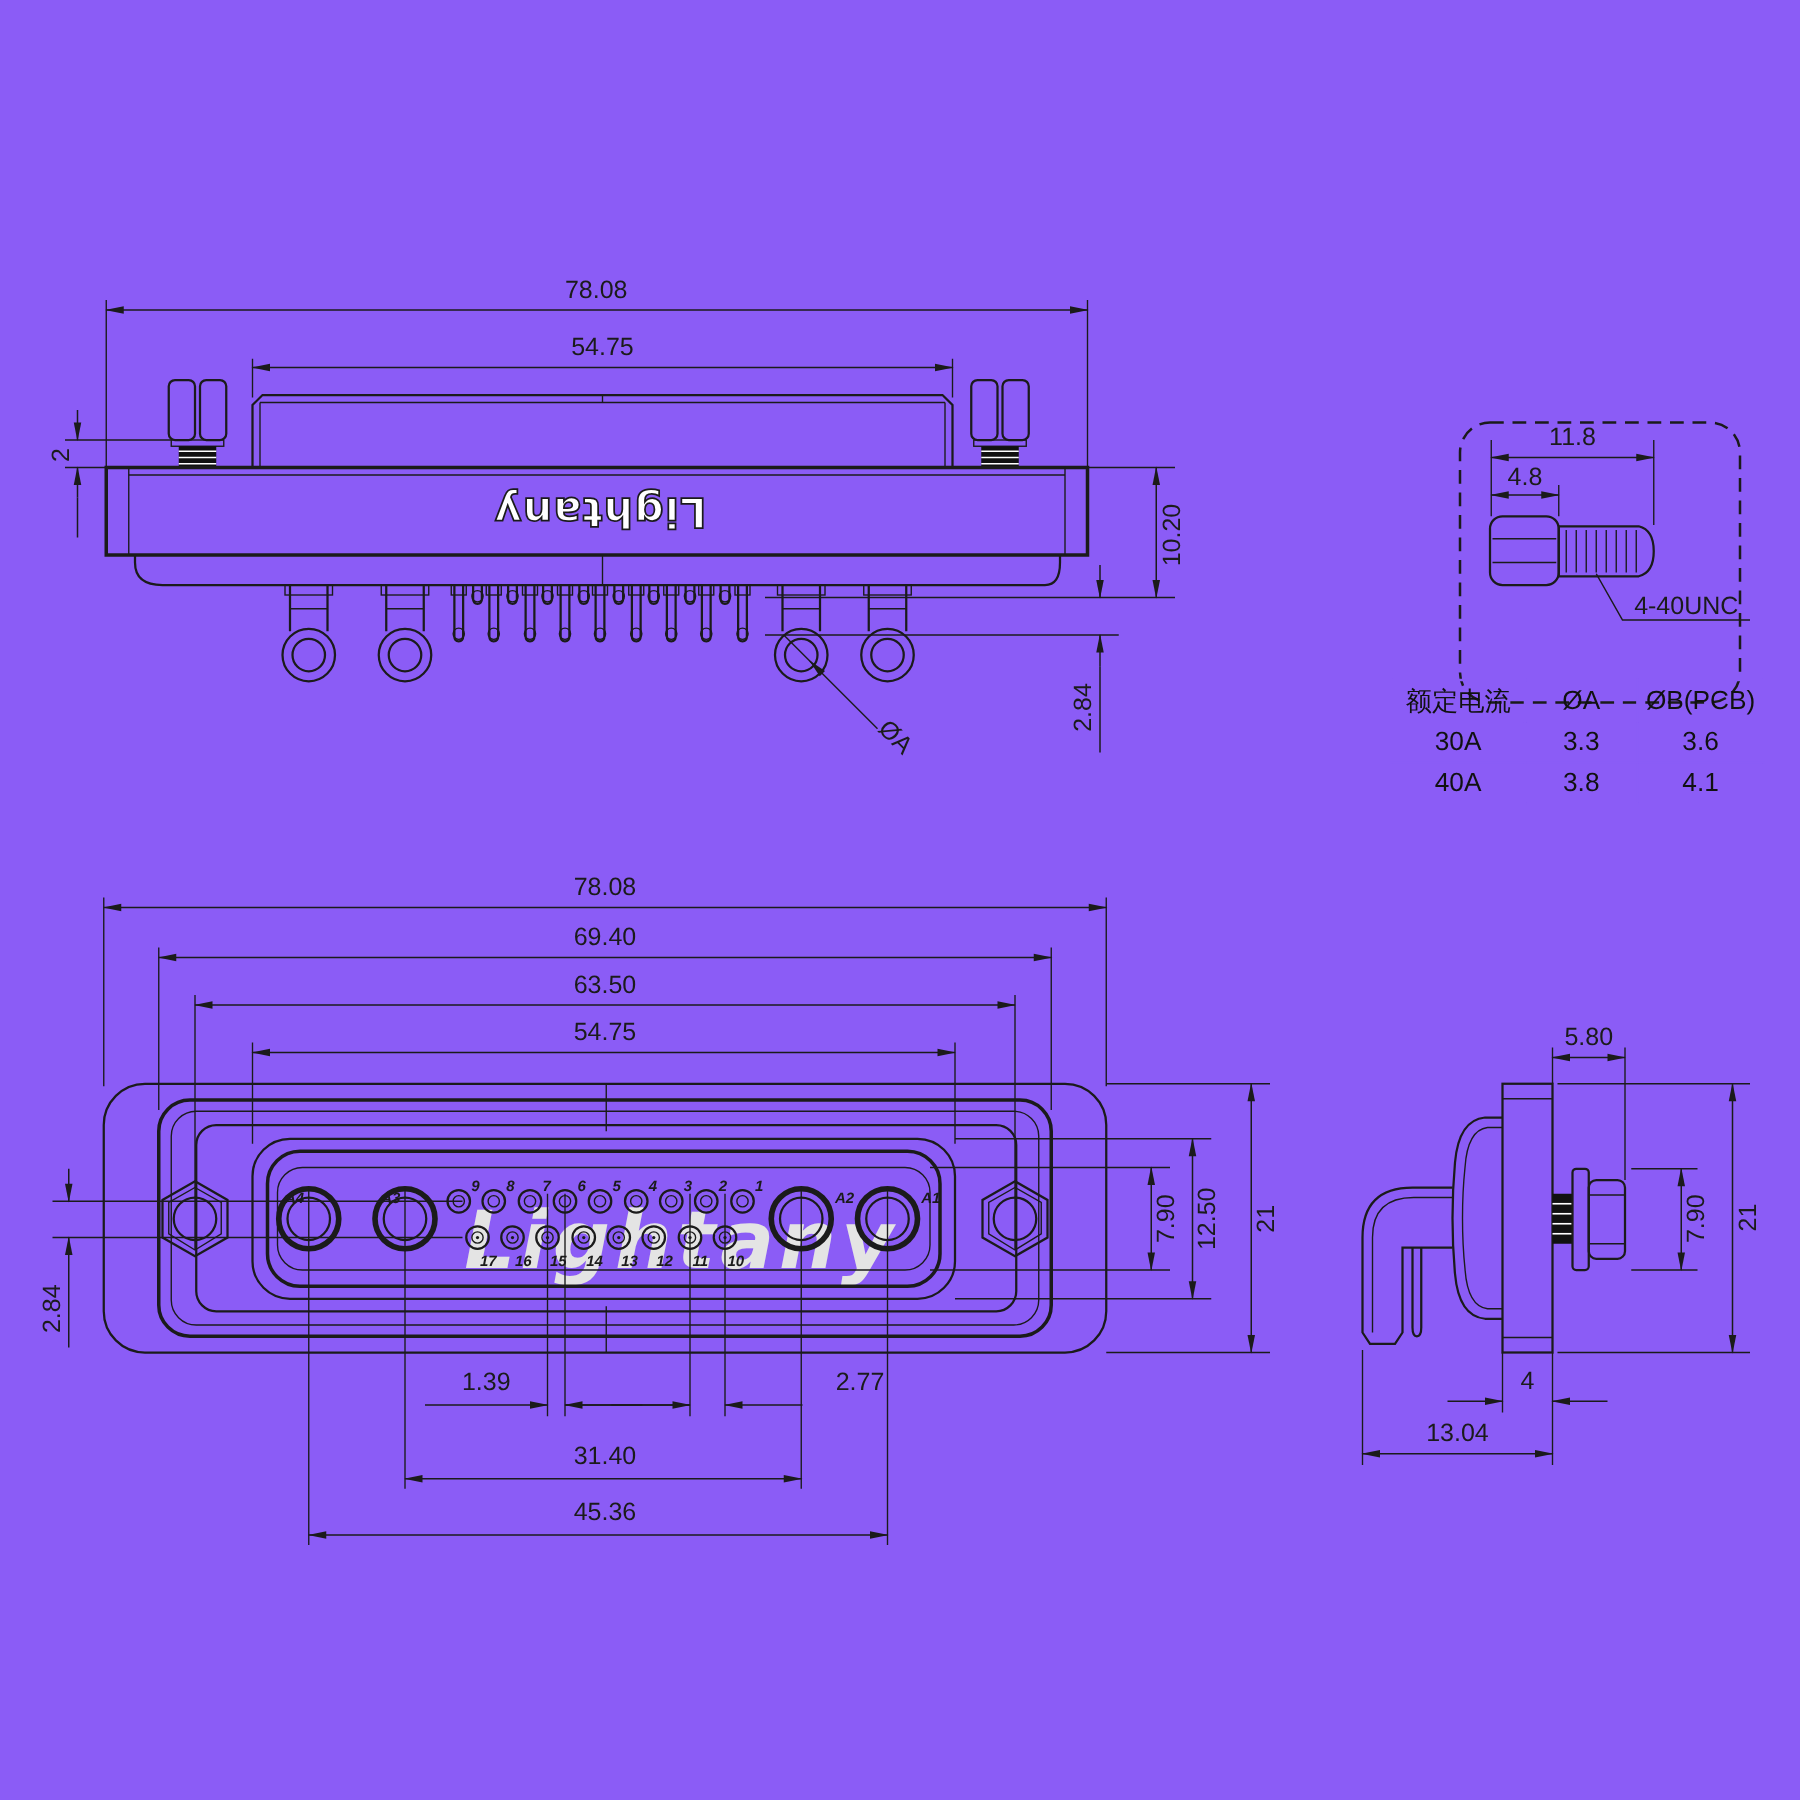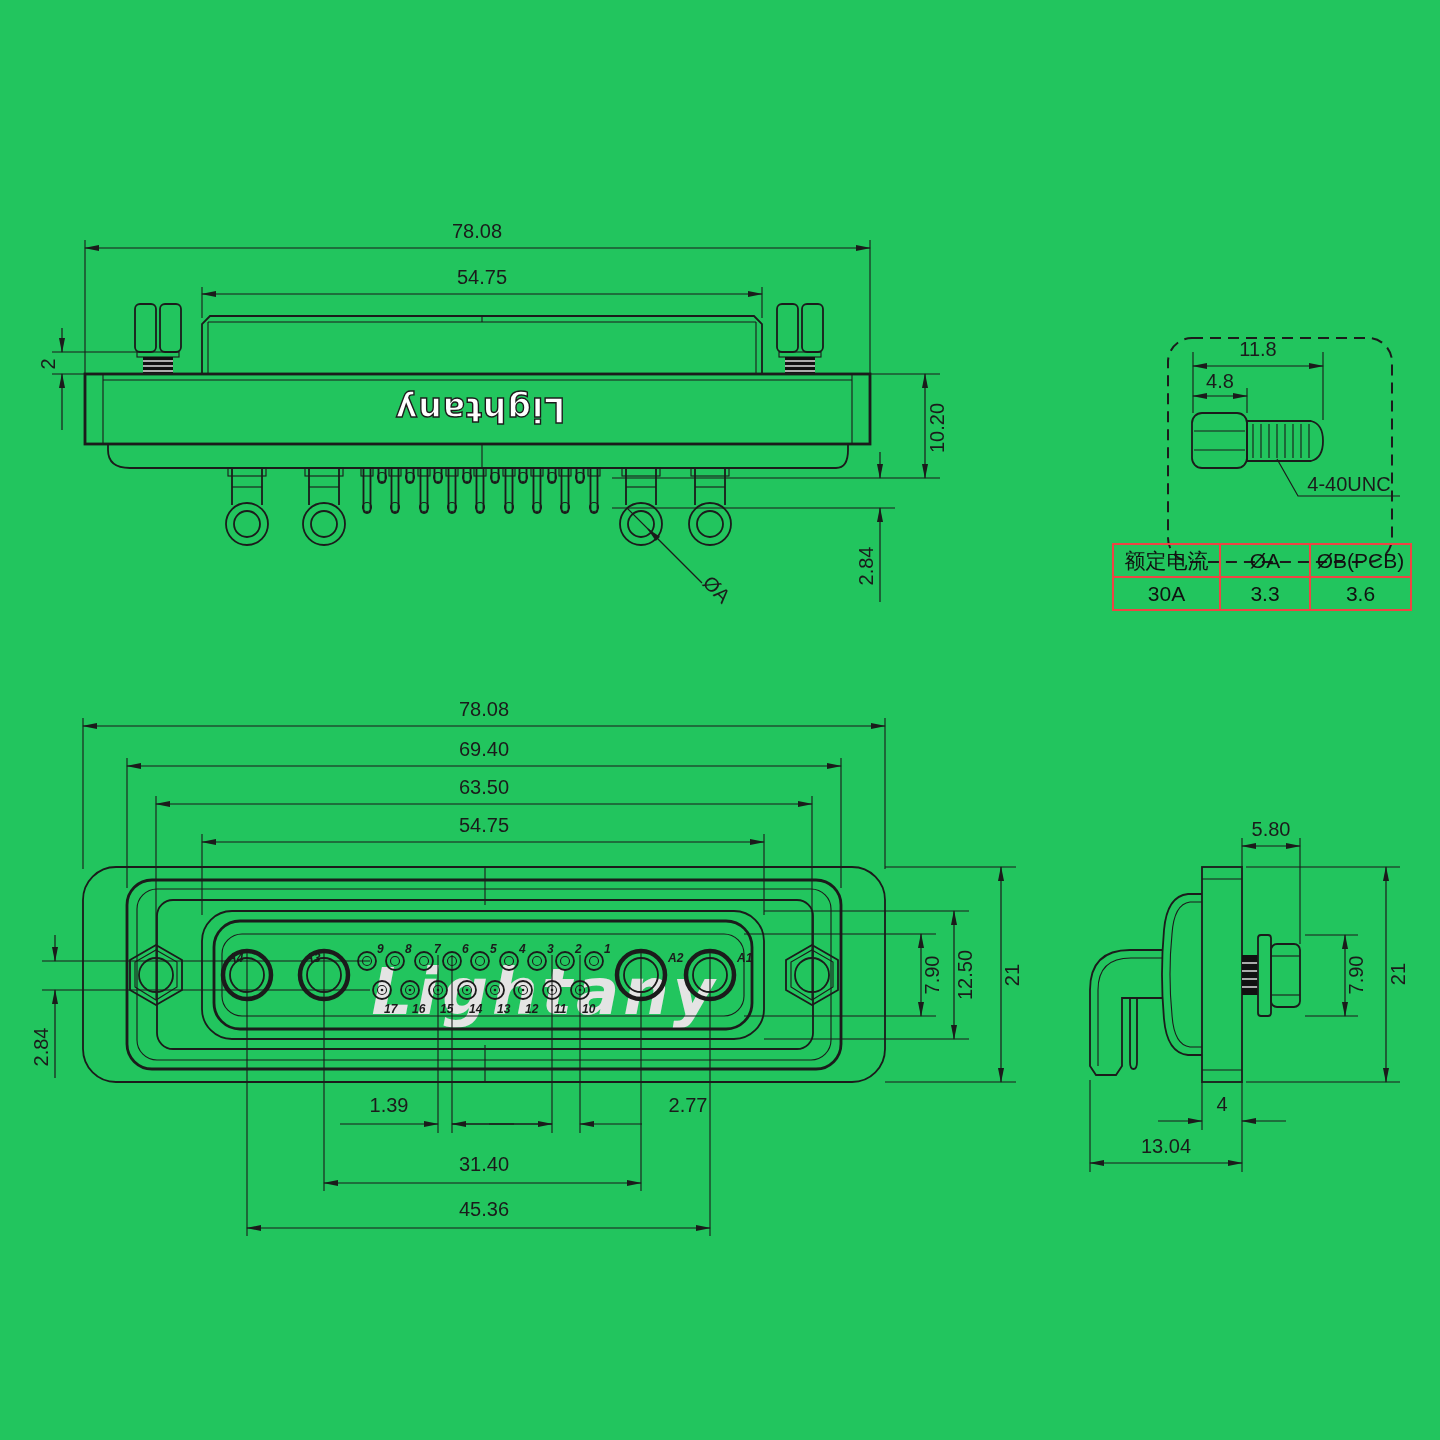--- a/index.html
+++ b/index.html
@@ -1,33 +1,33 @@
 <!DOCTYPE html>
 <html><head>
 <meta charset="utf-8">
 <style>
   html,body{margin:0;padding:0;background:#ffffff;}
-  #canvas{position:relative;width:1440px;height:1440px;background:#22c55e;overflow:hidden;
+  #canvas{position:relative;width:1440px;height:1440px;background:#8b5cf6;overflow:hidden;
           font-family:"Liberation Sans",sans-serif;}
   svg{position:absolute;left:0;top:0;}
   
   .ln{stroke:#1b1b1b;stroke-width:1.8;fill:none;}
   .lt{stroke:#1b1b1b;stroke-width:1.1;fill:none;}
   .lk{stroke:#1b1b1b;stroke-width:2.8;fill:none;}
   .dm{stroke:#1b1b1b;stroke-width:1.2;fill:none;}
   .blk{fill:#111;stroke:none;}
   .wh{stroke:#fff;stroke-width:1.3;fill:none;}
   .dt{font-family:"Liberation Sans",sans-serif;font-size:20px;fill:#1b1b1b;text-anchor:middle;}
   .sm{font-family:"Liberation Sans",sans-serif;font-size:12px;font-weight:bold;font-style:italic;fill:#1b1b1b;text-anchor:start;}
   .lg{font-family:"DejaVu Sans",sans-serif;font-size:33px;font-weight:bold;fill:#ffffff;stroke:#1b1b1b;stroke-width:1.4;letter-spacing:1px;text-anchor:middle;}
   .wm{font-family:"DejaVu Sans",sans-serif;font-size:64px;font-weight:bold;font-style:italic;fill:#e4e4e4;letter-spacing:4px;text-anchor:middle;}
   
   .spec{position:absolute;left:1112px;top:543px;width:298px;}
   .spec table{border-collapse:collapse;table-layout:fixed;width:100%;}
-  .spec th,.spec td{border:2px solid #ef4444;height:31px;text-align:center;vertical-align:middle;
+  .spec th,.spec td{border:2px solid #8b5cf6;height:31px;text-align:center;vertical-align:middle;
        font-family:"Liberation Sans","DejaVu Sans",sans-serif;font-size:21px;font-weight:normal;color:#111;padding:0;}
 </style>
 </head>
 <body>
 
 <div id="canvas">
 <svg width="1440" height="1440" viewBox="0 0 1440 1440">
 <defs>
   <marker id="aE" markerUnits="userSpaceOnUse" markerWidth="16" markerHeight="8" viewBox="0 0 16 8" refX="15" refY="4" orient="auto">
     <path d="M1,1 L16,4 L1,7 Z" fill="#1b1b1b"></path>
@@ -472,17 +472,22 @@
         <th>ØA</th>
         <th>ØB(PCB)</th>
       </tr>
     </thead>
     <tbody>
       <tr>
         <td>30A</td>
         <td>3.3</td>
         <td>3.6</td>
       </tr>
+      <tr>
+        <td>40A</td>
+        <td>3.8</td>
+        <td>4.1</td>
+      </tr>
     </tbody>
   </table>
 
 </div>
 </div>
 
 </body></html>

